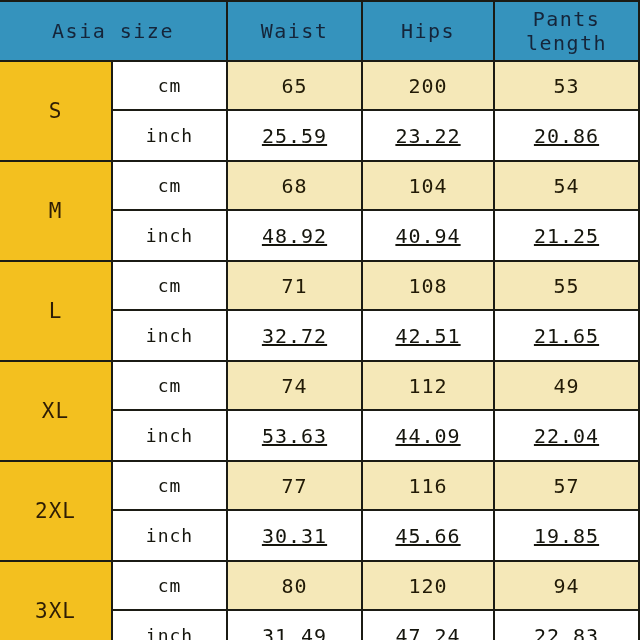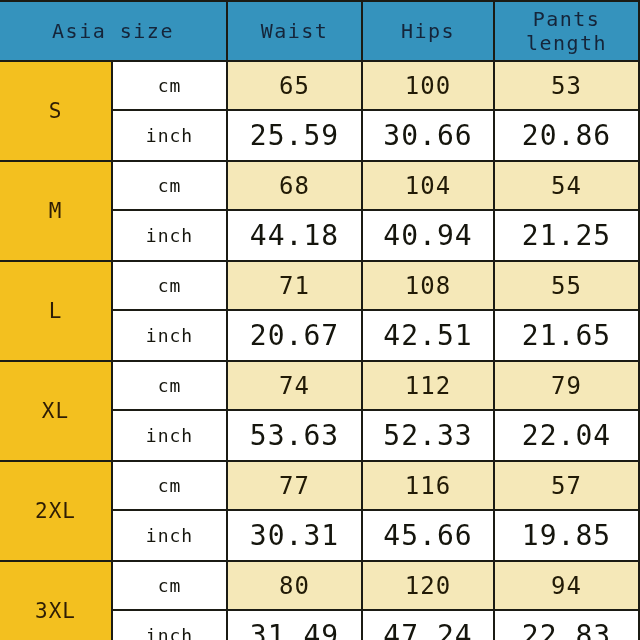--- a/index.html
+++ b/index.html
@@ -75,28 +75,29 @@
     background: #ffffff;
     color: #15150d;
     font-size: 18px;
     letter-spacing: 1px;
   }
 
   
   td.val-cm {
     background: #f5e8b8;
     color: #211a06;
-    font-size: 24px;
+    font-size: 20px;
     letter-spacing: 1px;
   }
   td.val-inch {
     background: #ffffff;
     color: #15150d;
-    font-size: 28px;
-    letter-spacing: 1px;
+    font-size: 20px;
+    letter-spacing: 1px;
+    text-decoration: underline;
   }
 
   tr.cm-row   td { height: 47px; }
   tr.inch-row td { height: 49px; }
 </style>
 </head>
 <body>
 
 <div id="chart-wrap">
   <table class="size-chart">
@@ -113,66 +114,66 @@
         <th>Waist</th>
         <th>Hips</th>
         <th>Pants length</th>
       </tr>
     </thead>
     <tbody id="chart-body">
         <tr class="cm-row">
           <td class="size-cell" rowspan="2">S</td>
           <td class="unit-cell">cm</td>
           <td class="val-cm">65</td>
-          <td class="val-cm">100</td>
+          <td class="val-cm">200</td>
           <td class="val-cm">53</td>
         </tr>
         <tr class="inch-row">
           <td class="unit-cell">inch</td>
           <td class="val-inch">25.59</td>
-          <td class="val-inch">30.66</td>
+          <td class="val-inch">23.22</td>
           <td class="val-inch">20.86</td>
         </tr>
         <tr class="cm-row">
           <td class="size-cell" rowspan="2">M</td>
           <td class="unit-cell">cm</td>
           <td class="val-cm">68</td>
           <td class="val-cm">104</td>
           <td class="val-cm">54</td>
         </tr>
         <tr class="inch-row">
           <td class="unit-cell">inch</td>
-          <td class="val-inch">44.18</td>
+          <td class="val-inch">48.92</td>
           <td class="val-inch">40.94</td>
           <td class="val-inch">21.25</td>
         </tr>
         <tr class="cm-row">
           <td class="size-cell" rowspan="2">L</td>
           <td class="unit-cell">cm</td>
           <td class="val-cm">71</td>
           <td class="val-cm">108</td>
           <td class="val-cm">55</td>
         </tr>
         <tr class="inch-row">
           <td class="unit-cell">inch</td>
-          <td class="val-inch">20.67</td>
+          <td class="val-inch">32.72</td>
           <td class="val-inch">42.51</td>
           <td class="val-inch">21.65</td>
         </tr>
         <tr class="cm-row">
           <td class="size-cell" rowspan="2">XL</td>
           <td class="unit-cell">cm</td>
           <td class="val-cm">74</td>
           <td class="val-cm">112</td>
-          <td class="val-cm">79</td>
+          <td class="val-cm">49</td>
         </tr>
         <tr class="inch-row">
           <td class="unit-cell">inch</td>
           <td class="val-inch">53.63</td>
-          <td class="val-inch">52.33</td>
+          <td class="val-inch">44.09</td>
           <td class="val-inch">22.04</td>
         </tr>
         <tr class="cm-row">
           <td class="size-cell" rowspan="2">2XL</td>
           <td class="unit-cell">cm</td>
           <td class="val-cm">77</td>
           <td class="val-cm">116</td>
           <td class="val-cm">57</td>
         </tr>
         <tr class="inch-row">

